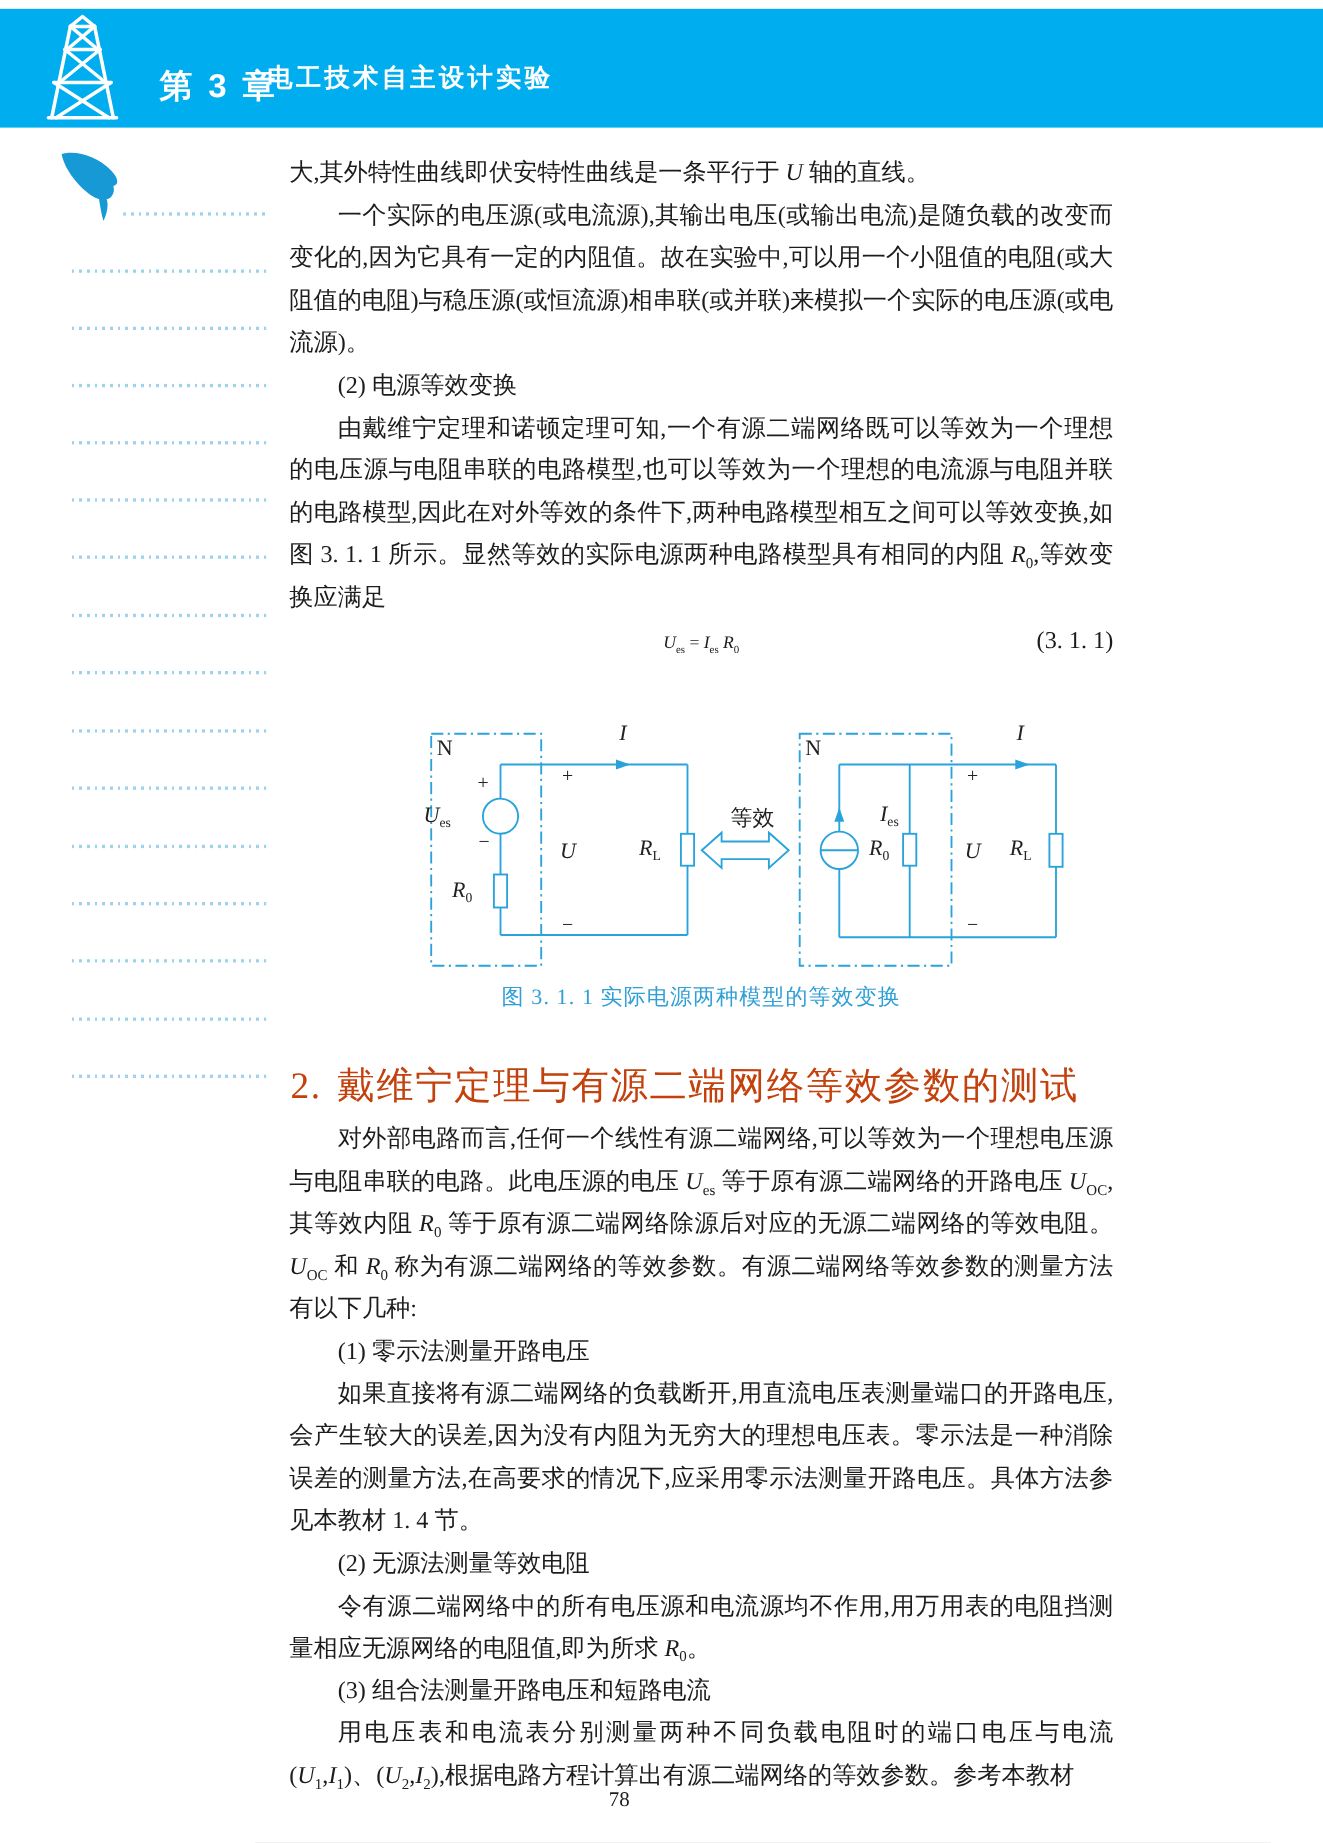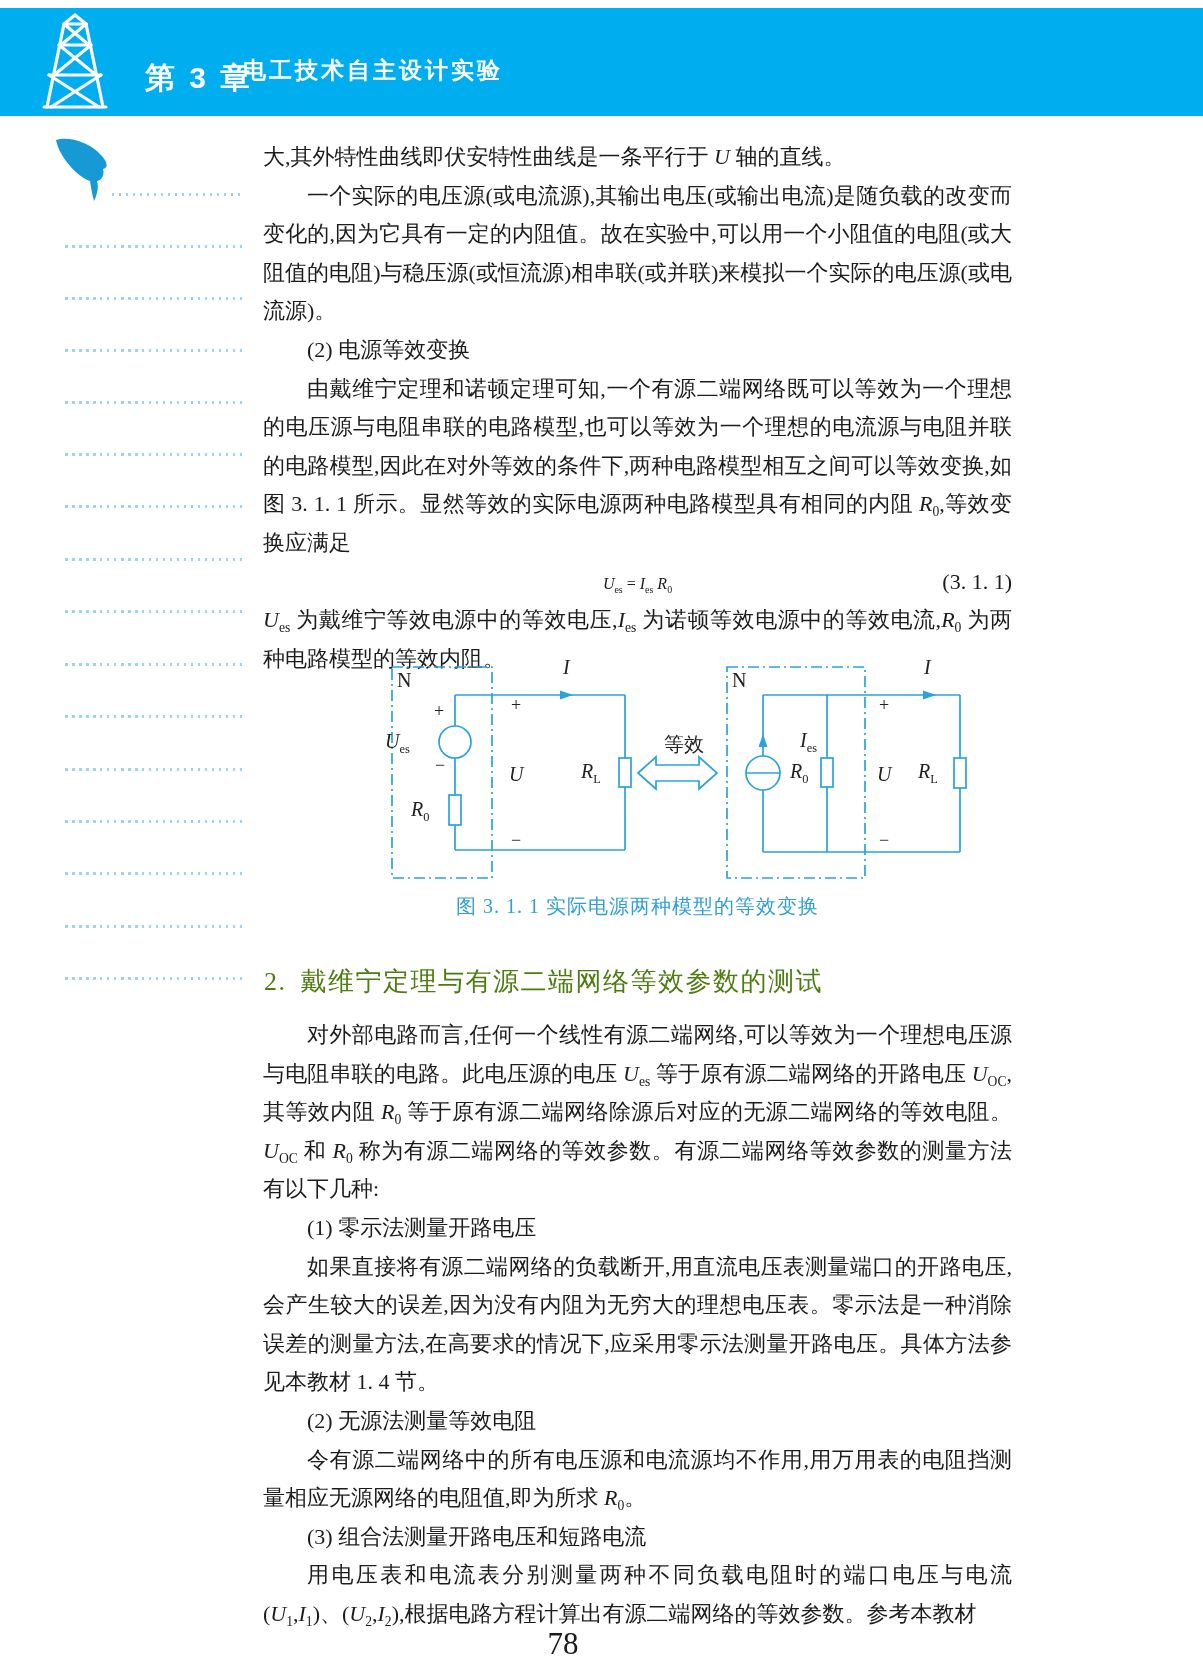--- a/index.html
+++ b/index.html
@@ -27,24 +27,24 @@
   .eq{font-size:16px;}
   .eqnum{position:absolute;right:0;top:0;}
   
   .figure{position:absolute;left:355px;top:650px;width:630px;height:240px;}
   .figure svg{position:absolute;left:0;top:0;}
   .lbl{position:absolute;font-size:20px;line-height:1;white-space:nowrap;color:#222;}
   .lbl.small{font-size:18px;}
   .caption{position:absolute;left:263px;top:893px;width:749px;text-align:center;
            color:#2f9fd6;font-size:20px;letter-spacing:1px;}
   
-  .heading2{position:absolute;left:264px;top:964px;color:#4d7c0f;font-size:26px;letter-spacing:1.5px;}
+  .heading2{position:absolute;left:264px;top:964px;color:#c2410c;font-size:34px;letter-spacing:1.5px;}
   .heading2 .num{margin-right:14px;}
   
-  .pagenum{position:absolute;left:263px;top:1626px;width:600px;text-align:center;font-size:31px;}
+  .pagenum{position:absolute;left:263px;top:1626px;width:600px;text-align:center;font-size:19px;}
   
   .w{stroke:#2aa3dc;stroke-width:1.7;fill:none;}
   .dash{stroke:#2aa3dc;stroke-width:1.7;fill:none;stroke-dasharray:11 4 2 4;}
   .res{stroke:#2aa3dc;stroke-width:1.7;fill:#ffffff;}
   .ah{fill:#2aa3dc;stroke:none;}
   .eqv{fill:#ffffff;stroke:#2aa3dc;stroke-width:1.7;}
 </style>
 </head>
 <body>
 
@@ -92,21 +92,20 @@
 
   <div class="content" style="top:138px;">
     <p>大,其外特性曲线即伏安特性曲线是一条平行于 <i>U</i> 轴的直线。</p>
     <p class="indent">一个实际的电压源(或电流源),其输出电压(或输出电流)是随负载的改变而变化的,因为它具有一定的内阻值。故在实验中,可以用一个小阻值的电阻(或大阻值的电阻)与稳压源(或恒流源)相串联(或并联)来模拟一个实际的电压源(或电流源)。</p>
     <p class="indent">(2) 电源等效变换</p>
     <p class="indent">由戴维宁定理和诺顿定理可知,一个有源二端网络既可以等效为一个理想的电压源与电阻串联的电路模型,也可以等效为一个理想的电流源与电阻并联的电路模型,因此在对外等效的条件下,两种电路模型相互之间可以等效变换,如图 3. 1. 1 所示。显然等效的实际电源两种电路模型具有相同的内阻 <i>R</i><sub>0</sub>,等效变换应满足</p>
     <div class="equation-row">
       <span class="eq"><i>U</i><sub>es</sub> = <i>I</i><sub>es</sub> <i>R</i><sub>0</sub></span>
       <span class="eqnum">(3. 1. 1)</span>
     </div>
-    <p><i>U</i><sub>es</sub> 为戴维宁等效电源中的等效电压,<i>I</i><sub>es</sub> 为诺顿等效电源中的等效电流,<i>R</i><sub>0</sub> 为两种电路模型的等效内阻。</p>
   </div>
 
   <div class="figure">
     <svg width="630" height="240" viewBox="0 0 630 240">
 
       <rect class="dash" x="37" y="17" width="100" height="211"></rect>
 
       <path class="w" d="M100 45 H270 M100 200 H270 M100 45 V76 M100 108 V145 M100 175 V200 M270 45 V108 M270 137 V200"></path>
       <circle class="w" cx="100" cy="92" r="16"></circle>
       <rect class="res" x="94" y="145" width="12" height="30"></rect>

